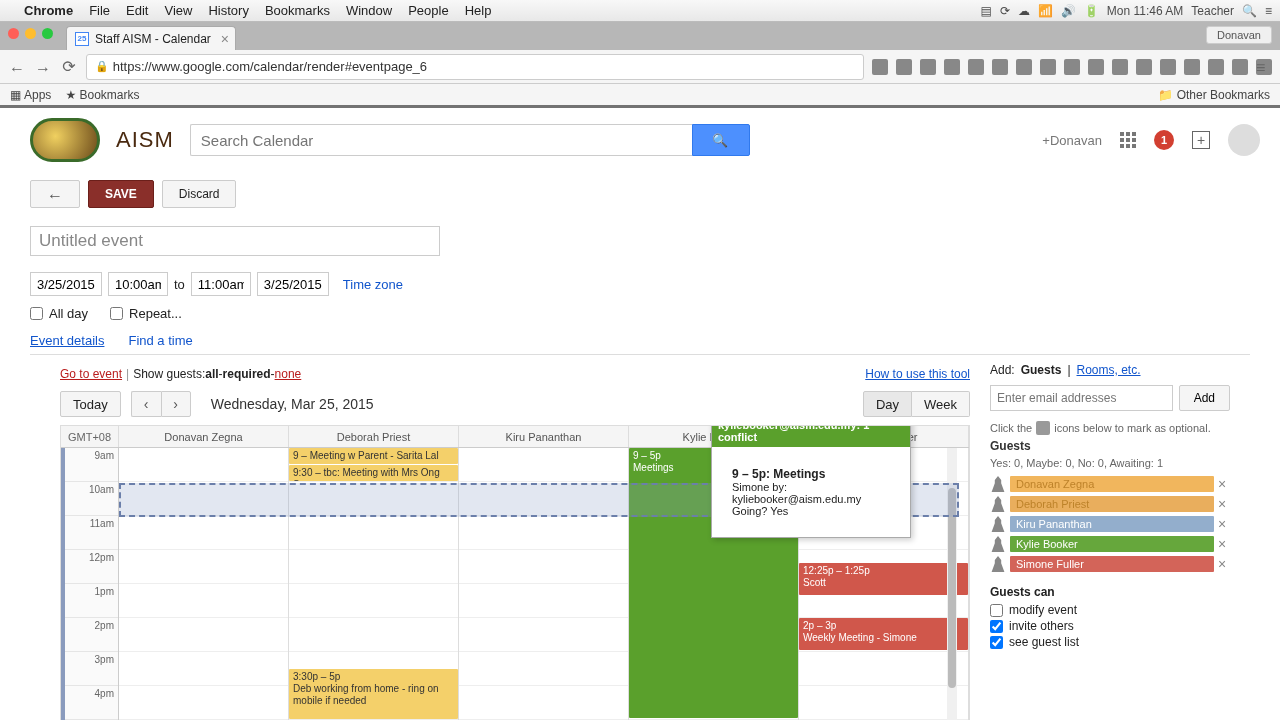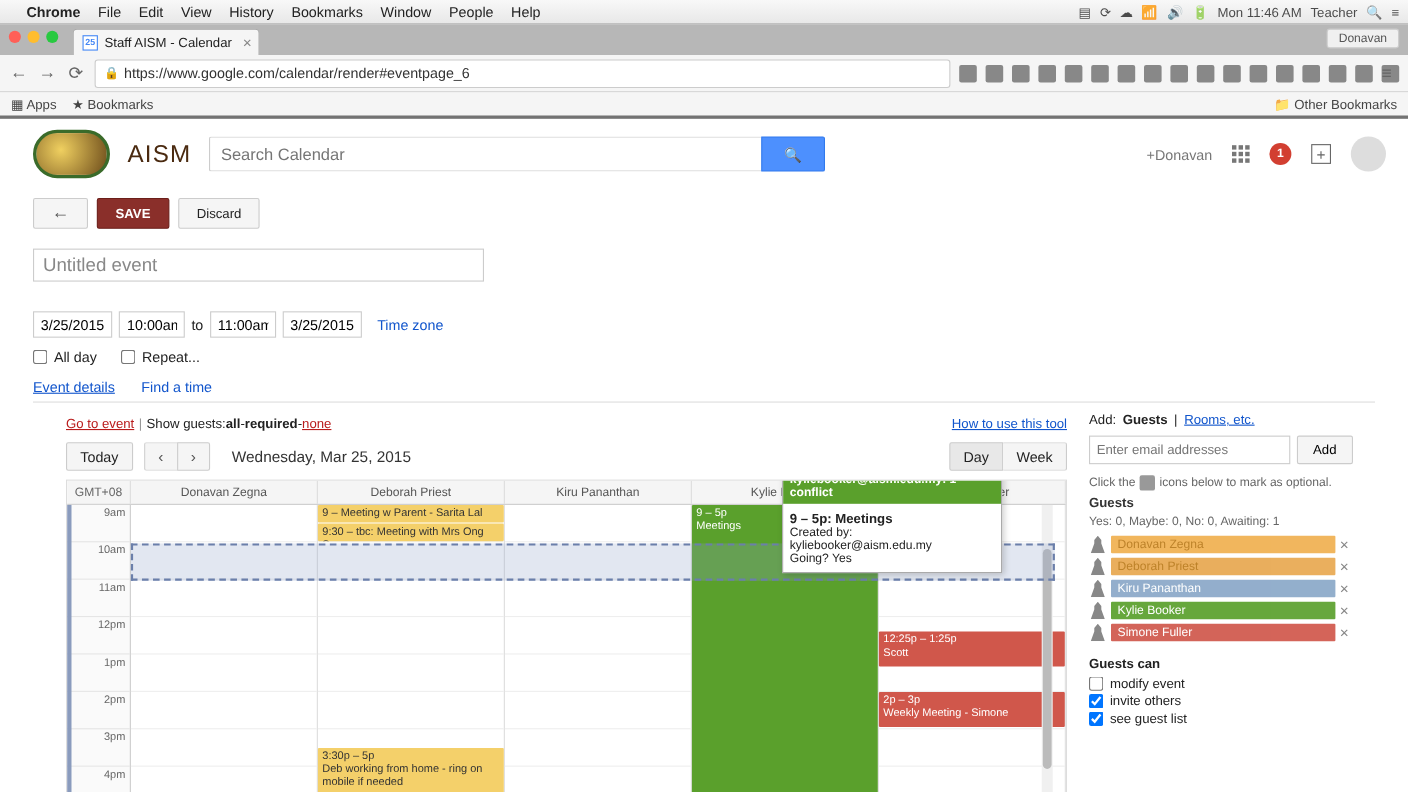--- a/index.html
+++ b/index.html
@@ -36,21 +36,21 @@
 .apps-grid{width:16px;height:16px;display:grid;grid-template-columns:repeat(3,4px);grid-template-rows:repeat(3,4px);gap:2px}
 .apps-grid i{background:#777}
 .bell{width:20px;height:20px;border-radius:50%;background:#d23f31;color:#fff;display:flex;align-items:center;justify-content:center;font-size:11px;font-weight:bold}
 .share-ic{width:18px;height:18px;border:1.5px solid #666;display:flex;align-items:center;justify-content:center;font-size:14px;color:#666}
 .avatar{width:32px;height:32px;border-radius:50%;background:#ddd}
 .action-bar{display:flex;align-items:center;gap:8px;padding:0 0 0 30px}
 .btn{height:28px;padding:0 16px;border:1px solid #ccc;background:#f5f5f5;font-size:12px;display:flex;align-items:center;border-radius:2px;cursor:pointer}
 .btn.back{width:50px;justify-content:center;font-size:16px;color:#555}
 .btn.save{background:#8a2f2a;color:#fff;border-color:#6b1f1a;font-weight:bold}
 .event-form{padding:18px 30px 10px}
-.title-input{width:410px;height:30px;border:1px solid #ccc;padding:0 8px;font-size:17px;color:#888;margin-bottom:27px}
+.title-input{width:410px;height:30px;border:1px solid #ccc;padding:0 8px;font-size:17px;color:#888;margin-bottom:16px}
 .dt-row{display:flex;align-items:center;gap:6px;font-size:13px;margin-bottom:10px}
 .dt-row input{height:24px;border:1px solid #ccc;padding:0 6px;font-size:13px}
 .dt-row .date{width:72px}.dt-row .time{width:60px}
 .tz{color:#1155cc;cursor:pointer;margin-left:8px}
 .chk-row{display:flex;align-items:center;gap:6px;font-size:13px;margin-bottom:12px}
 .chk-row label{margin-right:16px}
 .tabs-row{display:flex;gap:24px;font-size:13px;border-bottom:1px solid #ddd;padding-bottom:6px;margin-bottom:8px}
 .tabs-row .t{color:#1155cc;cursor:pointer}
 .tabs-row .t.active{text-decoration:underline}
 .meta-row{display:flex;align-items:center;font-size:12px;padding:4px 0 10px}
@@ -83,21 +83,21 @@
 .busy-band{position:absolute;left:0;width:4px;top:0;bottom:0;background:#8a9bbd}
 .selection{position:absolute;left:58px;right:10px;top:35px;height:34px;border:2px dashed #6b7faa;background:rgba(140,160,200,0.25);z-index:5}
 .evt{position:absolute;font-size:10px;line-height:1.2;padding:2px 4px;overflow:hidden;border-radius:1px}
 .evt.yellow{background:#f4d06a;color:#333}
 .evt.green{background:#5aa02c;color:#fff}
 .evt.red{background:#d0574b;color:#fff}
 .scroll-track{position:absolute;right:12px;top:22px;bottom:0;width:10px;background:#f0f0f0}
 .scroll-thumb{position:absolute;left:1px;right:1px;top:40px;height:200px;background:#bbb;border-radius:4px}
 .tooltip{position:absolute;z-index:30;background:#fff;border:1px solid #aaa;box-shadow:2px 2px 6px rgba(0,0,0,0.2);width:200px;font-size:11px}
 .tooltip .tt-head{background:#5aa02c;color:#fff;padding:4px 6px;font-weight:bold}
-.tooltip .tt-body{padding:6px}
+.tooltip .tt-body{padding:20px}
 .tooltip .tt-body b{font-size:12px}
 .side-pane{width:240px;font-size:12px}
 .add-row{display:flex;align-items:center;gap:6px;margin-bottom:8px}
 .add-row b{font-weight:bold}
 .add-row a{color:#1155cc;text-decoration:underline;cursor:pointer}
 .guest-input-row{display:flex;gap:6px;margin-bottom:10px}
 .guest-input{flex:1;height:26px;border:1px solid #ccc;padding:0 6px;font-size:12px;color:#999}
 .add-btn{height:26px;padding:0 14px;border:1px solid #ccc;background:#f5f5f5;font-size:12px;border-radius:2px;cursor:pointer}
 .hint{color:#666;font-size:11px;margin-bottom:4px;display:flex;align-items:center;gap:4px}
 .hint .pic{width:14px;height:14px;background:#999;border-radius:2px}
@@ -367,21 +367,21 @@
           <div class="selection"></div>
         </div>
         <div class="scroll-track">
             <div class="scroll-thumb"></div>
           </div>
 
         <div class="tooltip" style="top:-12px;left:650px">
           <div class="tt-head">kyliebooker@aism.edu.my: 1 conflict</div>
           <div class="tt-body">
             <b>9 – 5p: Meetings</b><br>
-            <span>Created by:</span><br>
+            <span>Simone by:</span><br>
             <span>kyliebooker@aism.edu.my</span><br>
             <span>Going? Yes</span>
           </div>
         </div>
       </div>
     </div>
 
     <div class="side-pane">
       <div class="add-row">
         <span>Add:</span>

